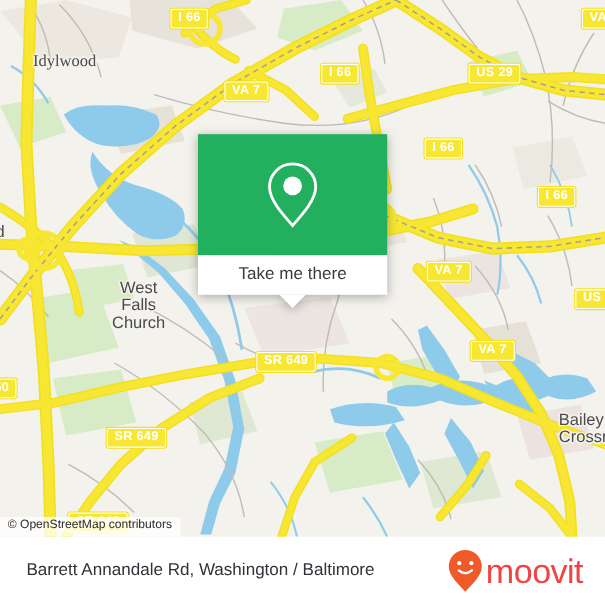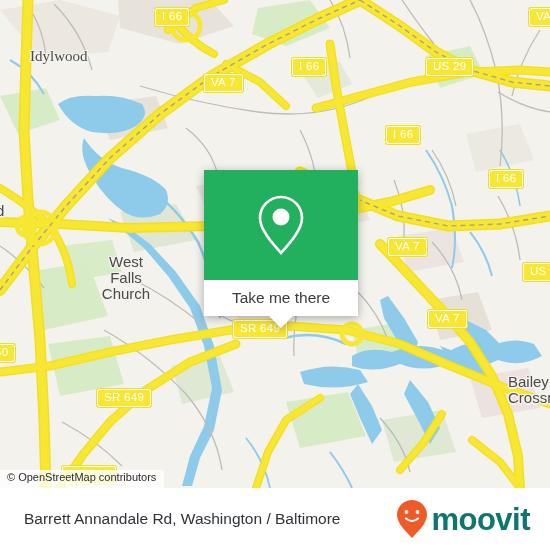--- a/index.html
+++ b/index.html
@@ -35,21 +35,21 @@
   }
 
   
   .shield {
     position: absolute;
     background: #f7e733;
     border: 1.5px solid #ffffff;
     border-radius: 2px;
     color: #ffffff;
     font-size: 11.5px;
-    font-weight: normal;
+    font-weight: bold;
     letter-spacing: .3px;
     padding: 2px 6px 3px 6px;
     box-shadow: 0 0 0 1px #f2df20;
     white-space: nowrap;
     line-height: 11px;
   }
 
   
   .attribution {
     position: absolute;
@@ -57,24 +57,23 @@
     background: rgba(255,255,255,0.78);
     color: #2b2b2b;
     font-size: 11px;
     padding: 0 8px 4px 7px;
     line-height: 14px;
   }
 
   
   .popup {
     position: absolute;
-    left: 204px; top: 122px;
-    width: 154px;
+    left: 180px; top: 122px;
+    width: 172px;
     filter: drop-shadow(0 2px 5px rgba(0,0,0,0.30));
-    margin-top: 48px;
   }
   .popup-body {
     height: 110px;
     background: #22b05e;
     display: flex;
     align-items: center;
     justify-content: center;
   }
   .popup-footer {
     background: #ffffff;
@@ -106,25 +105,25 @@
     box-sizing: border-box;
     gap: 28px;
   }
   .footer-title {
     color: #2f3337;
     font-size: 15.5px;
     white-space: nowrap;
   }
   .brand { display: flex; align-items: center; gap: 2px; }
   .brand-word {
-    color: #0f766e;
+    color: #ef4444;
     font-size: 31px;
     letter-spacing: -0.5px;
     line-height: 31px;
-    font-weight: 700;
+    font-weight: 400;
   }
 </style>
 </head>
 <body>
 
 <div id="root">
 
   <div class="map">
 
     <svg width="550" height="488" viewBox="0 0 550 488">

